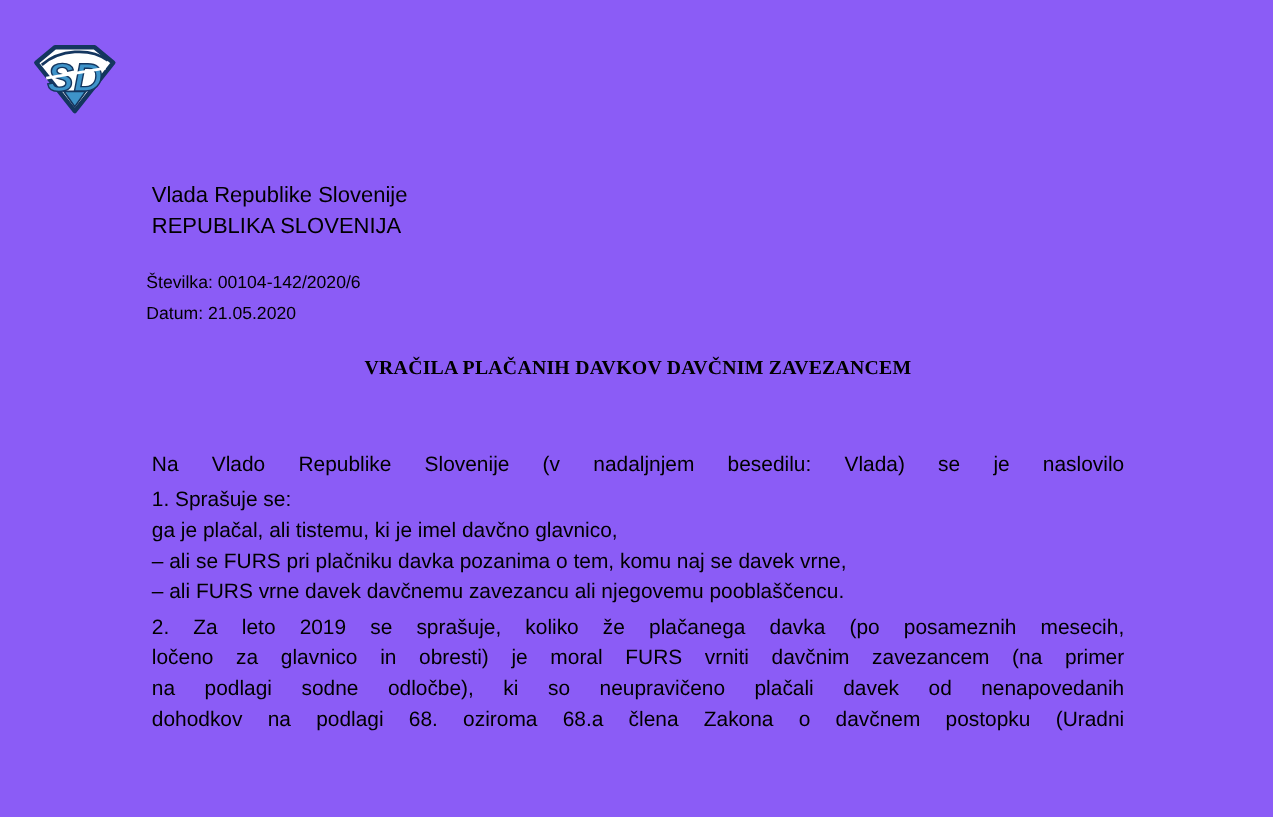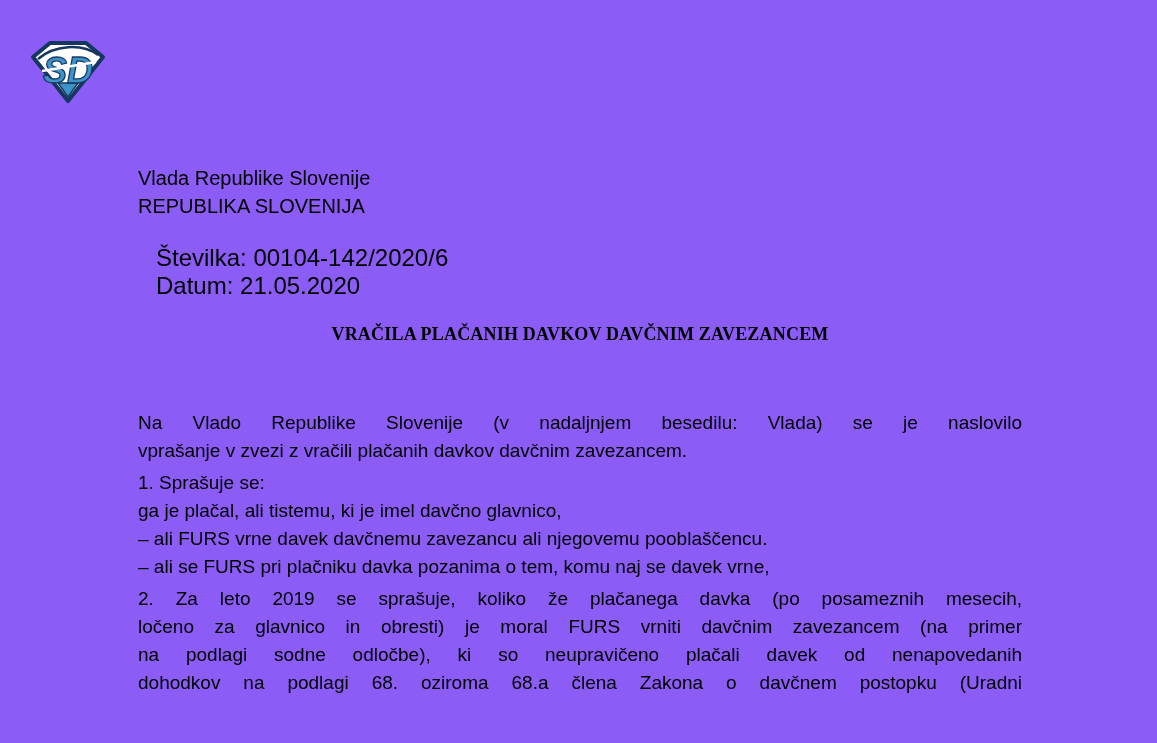--- a/index.html
+++ b/index.html
@@ -24,23 +24,23 @@
   .letterhead {
     position: absolute;
     left: 138px;
     top: 164px;
     font-size: 20px;
     line-height: 28px;
     white-space: nowrap;
   }
   .meta {
     position: absolute;
-    left: 156px;
+    left: 133px;
     top: 244px;
-    font-size: 24px;
+    font-size: 16px;
     line-height: 28px;
     white-space: nowrap;
   }
   .doc-title {
     position: absolute;
     left: 138px;
     top: 324px;
     width: 884px;
     text-align: center;
     font-size: 18px;
@@ -89,28 +89,27 @@
     <div><span>Številka:</span> <span>00104-142/2020/6</span></div>
     <div><span>Datum:</span> <span>21.05.2020</span></div>
   </div>
 
   <div class="doc-title">VRAČILA PLAČANIH DAVKOV DAVČNIM ZAVEZANCEM</div>
 
   <div class="bodycol">
 
     <div class="block">
       <div class="line just">Na Vlado Republike Slovenije (v nadaljnjem besedilu: Vlada) se je naslovilo</div>
-      <div class="line">vprašanje v zvezi z vračili plačanih davkov davčnim zavezancem.</div>
     </div>
 
     <div class="block">
       <div class="line">1. Sprašuje se:</div>
       <div class="line">ga je plačal, ali tistemu, ki je imel davčno glavnico,</div>
+      <div class="line">– ali se FURS pri plačniku davka pozanima o tem, komu naj se davek vrne,</div>
       <div class="line">– ali FURS vrne davek davčnemu zavezancu ali njegovemu pooblaščencu.</div>
-      <div class="line">– ali se FURS pri plačniku davka pozanima o tem, komu naj se davek vrne,</div>
     </div>
 
     <div class="block">
       <div class="line just">2. Za leto 2019 se sprašuje, koliko že plačanega davka (po posameznih mesecih,</div>
       <div class="line just">ločeno za glavnico in obresti) je moral FURS vrniti davčnim zavezancem (na primer</div>
       <div class="line just">na podlagi sodne odločbe), ki so neupravičeno plačali davek od nenapovedanih</div>
       <div class="line just">dohodkov na podlagi 68. oziroma 68.a člena Zakona o davčnem postopku (Uradni</div>
     </div>
 
   </div>

